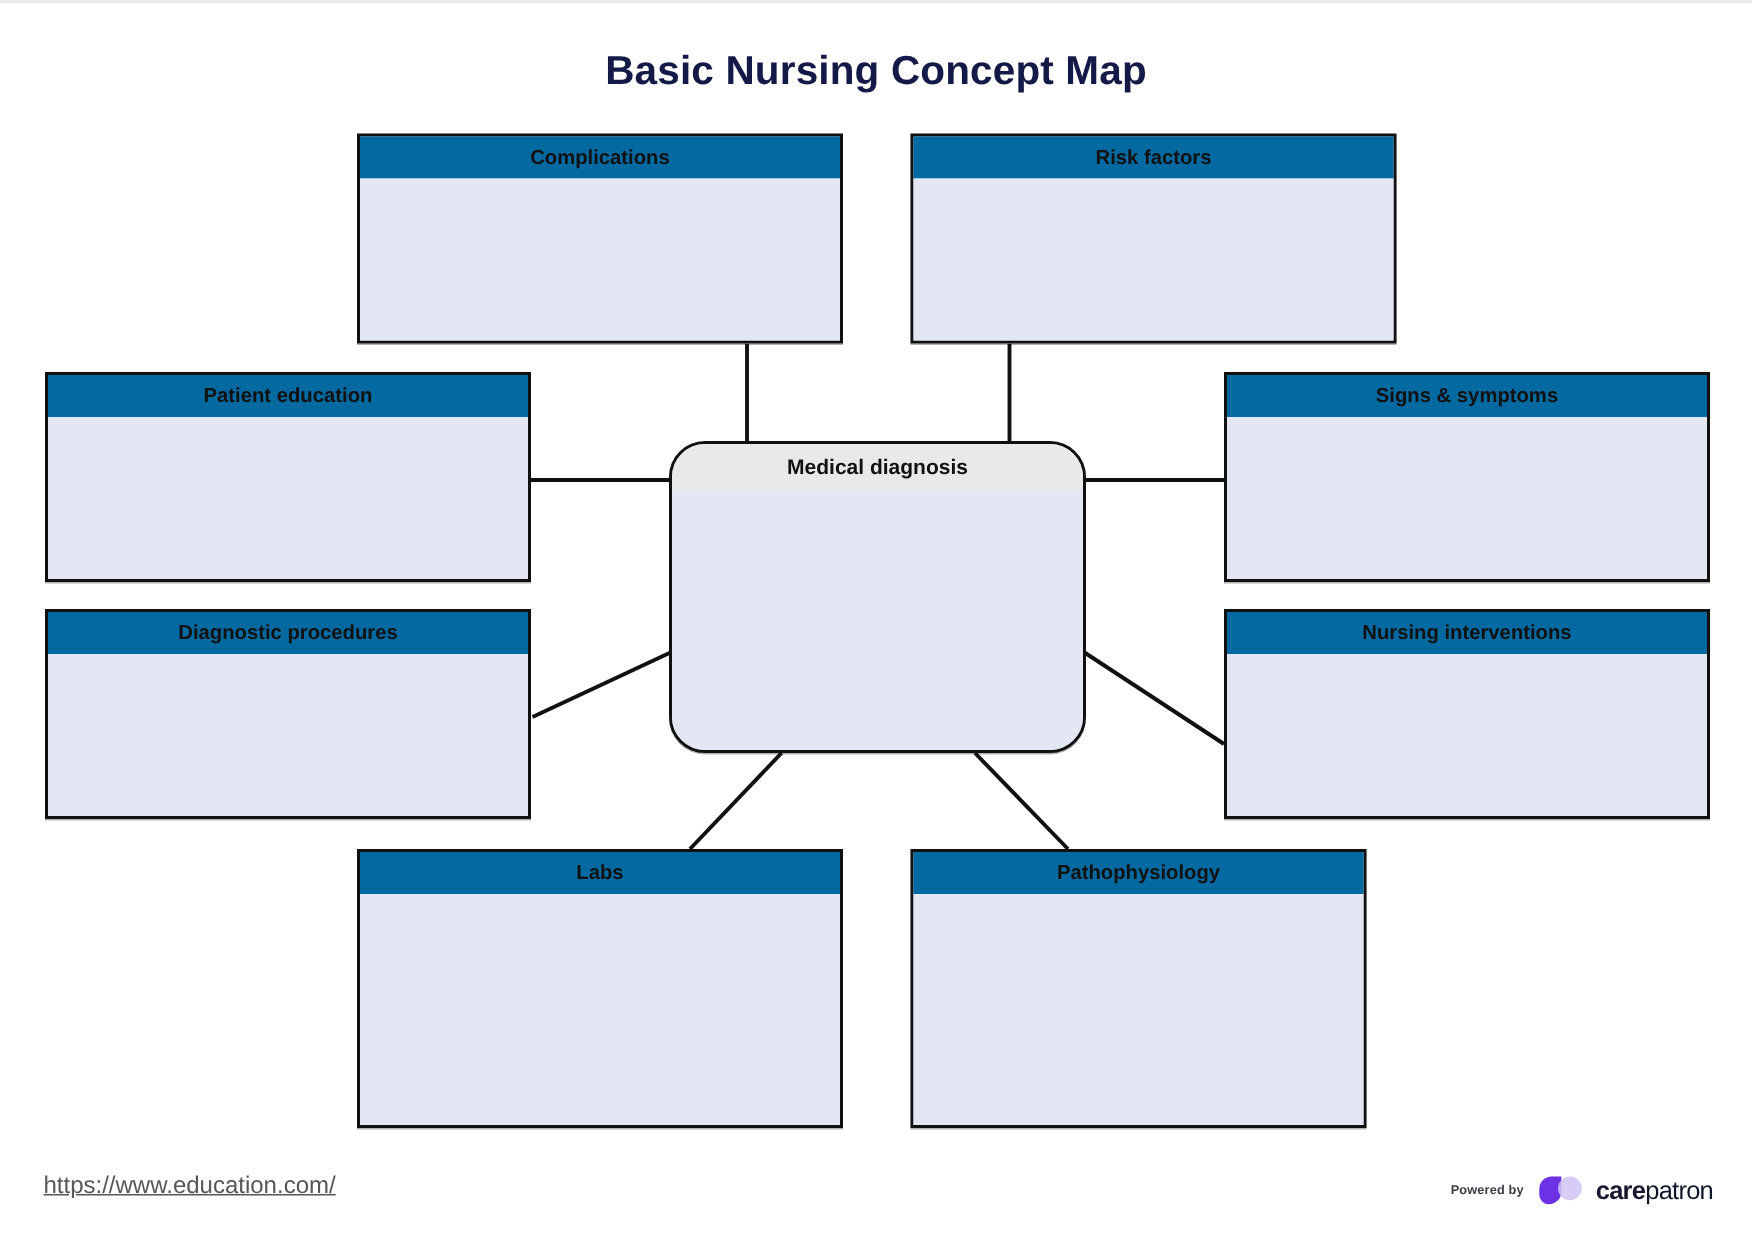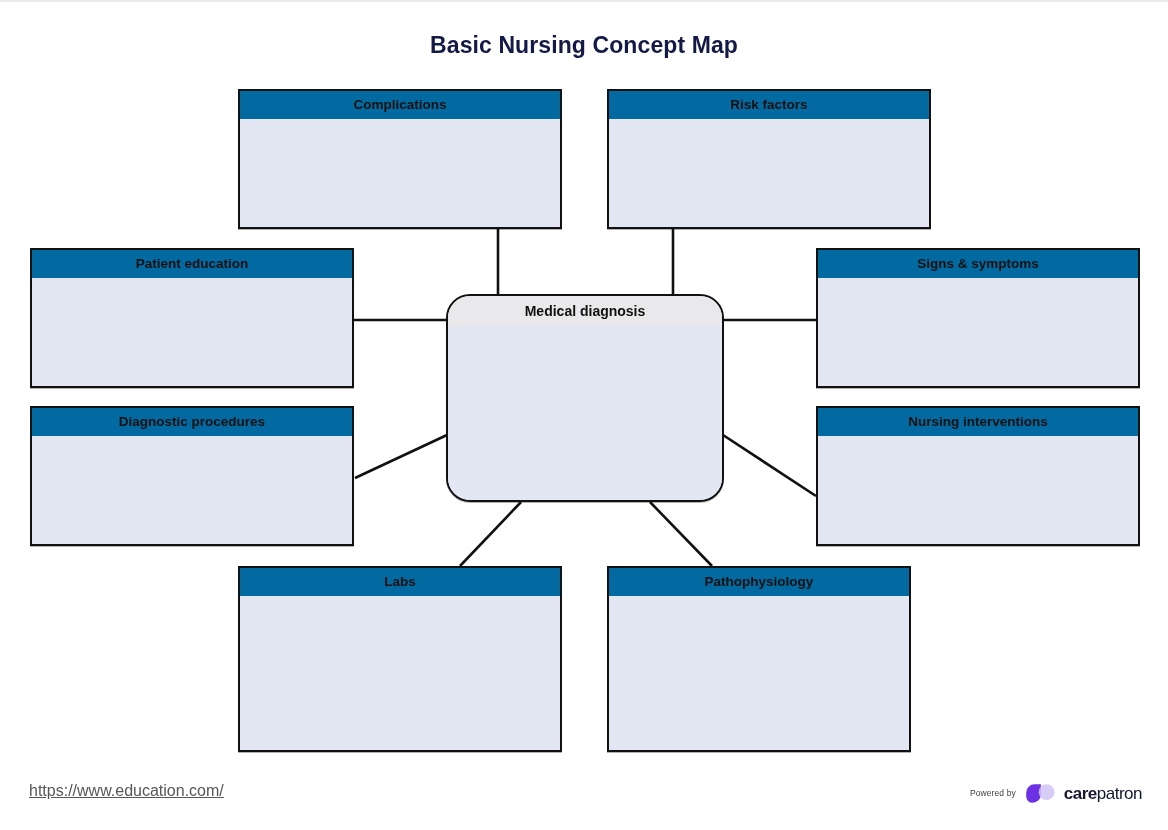--- a/index.html
+++ b/index.html
@@ -24,21 +24,21 @@
     position: absolute;
     left: 0; top: 0;
     width: 1168px; height: 2px;
     background: #e9e9ee;
   }
   #map-title {
     position: absolute;
     left: 0; top: 32px;
     width: 1168px;
     text-align: center;
-    font-size: 23px;
+    font-size: 27px;
     font-weight: bold;
     color: #141a47;
     letter-spacing: 0.1px;
   }
 
   
   #edges {
     position: absolute;
     left: 0; top: 0;
     width: 1168px; height: 830px;
@@ -98,21 +98,21 @@
   #brand {
     position: absolute;
     right: 26px; top: 782px;
     display: flex;
     align-items: center;
     gap: 7px;
   }
   #brand-powered {
     font-size: 8.5px;
     color: #3d3d46;
-    font-weight: normal;
+    font-weight: bold;
     letter-spacing: 0.1px;
   }
   #brand-wordmark {
     font-size: 17px;
     letter-spacing: -0.5px;
     line-height: 1;
   }
   #brand-wordmark .wm-care {
     font-weight: bold;
     color: #1c1630;

